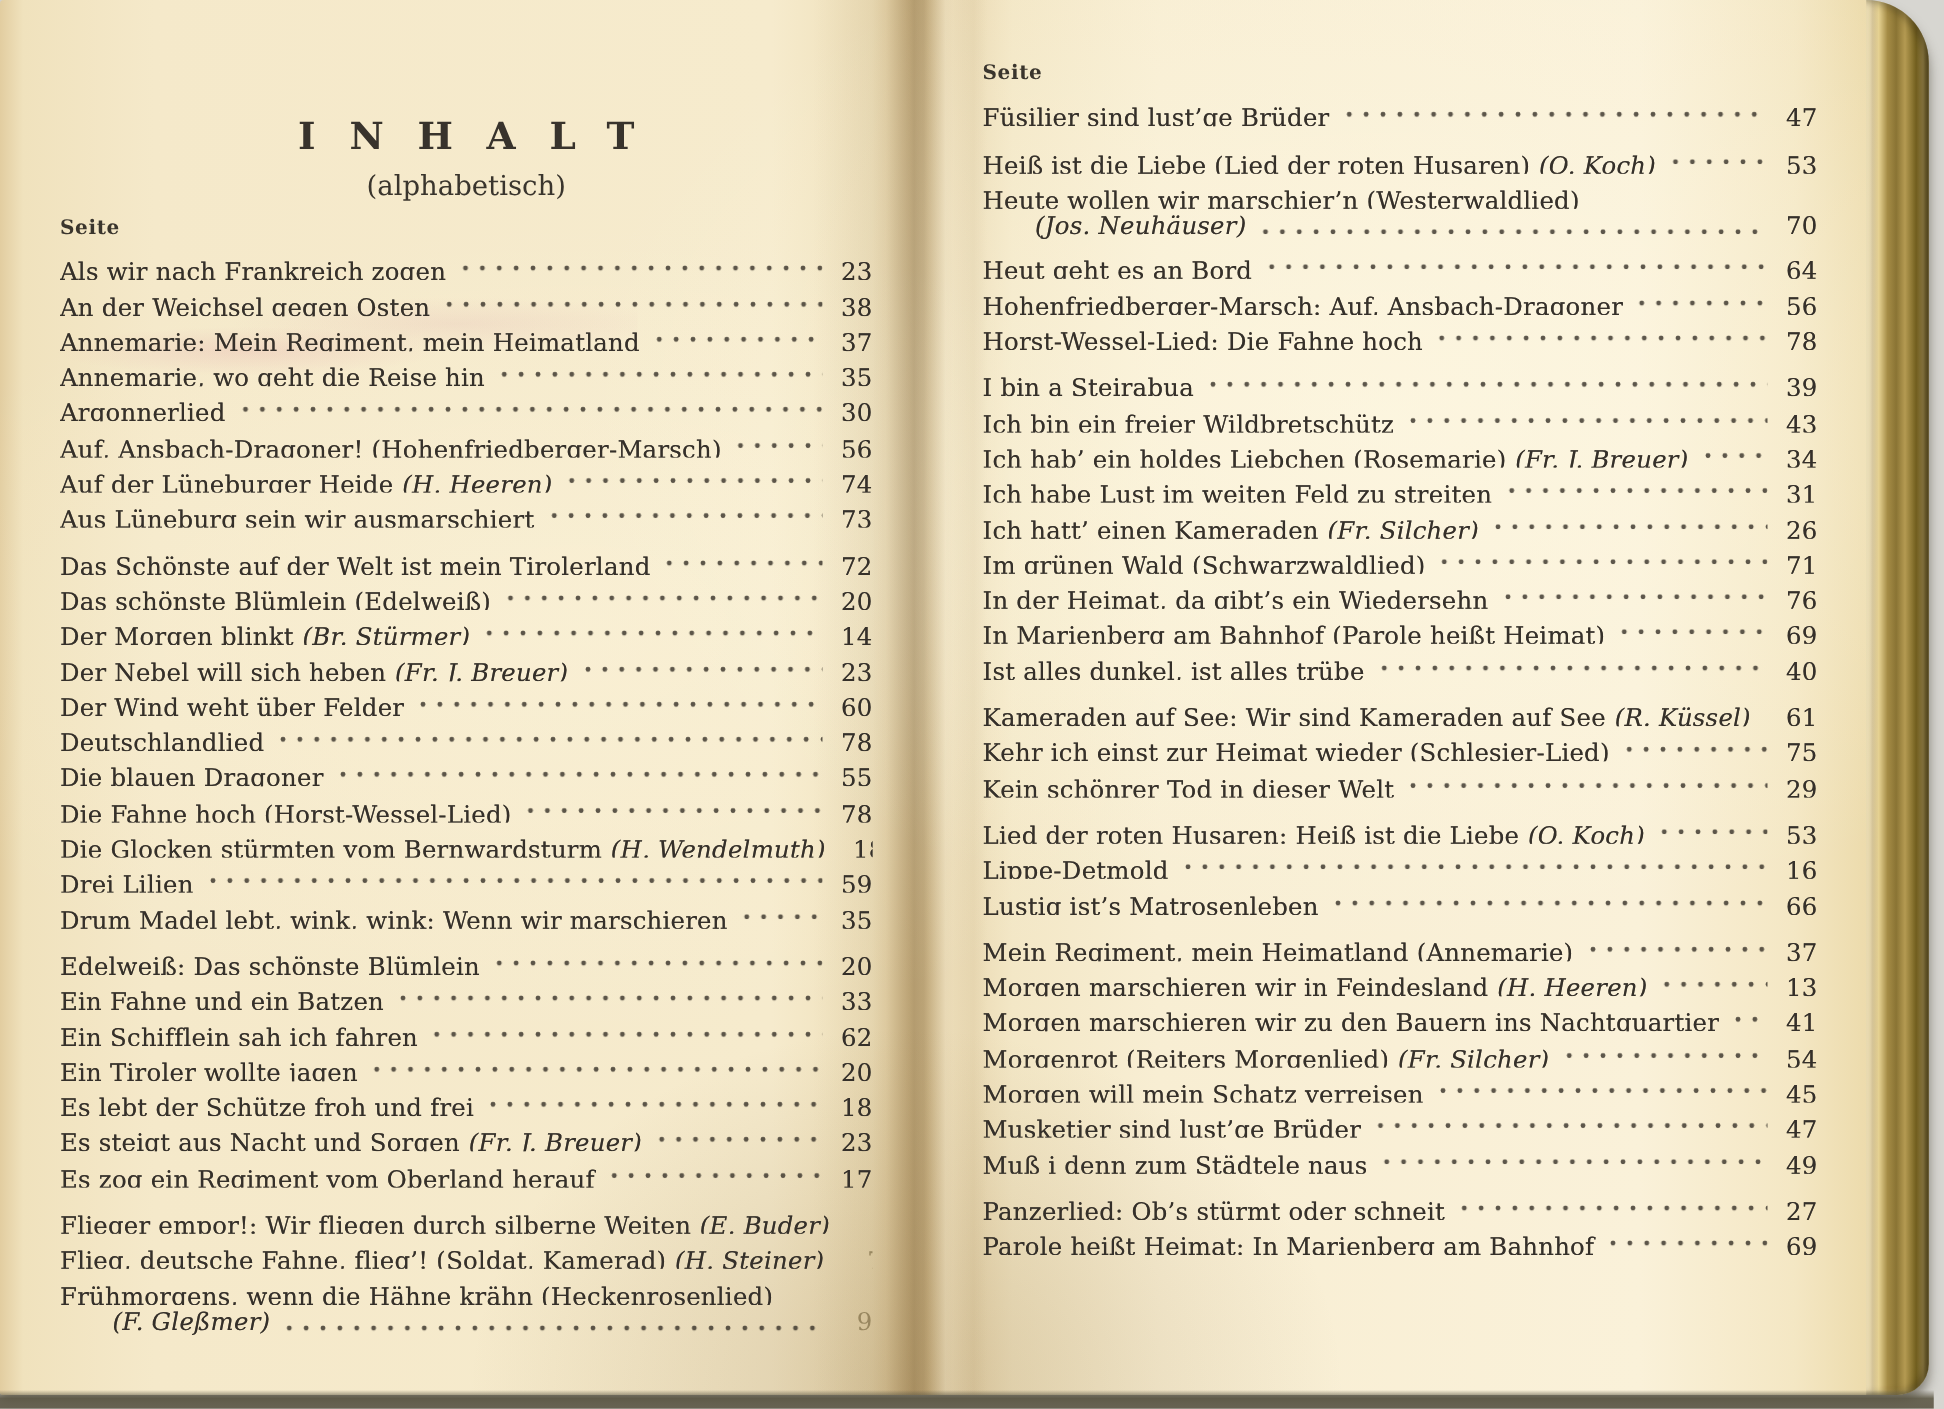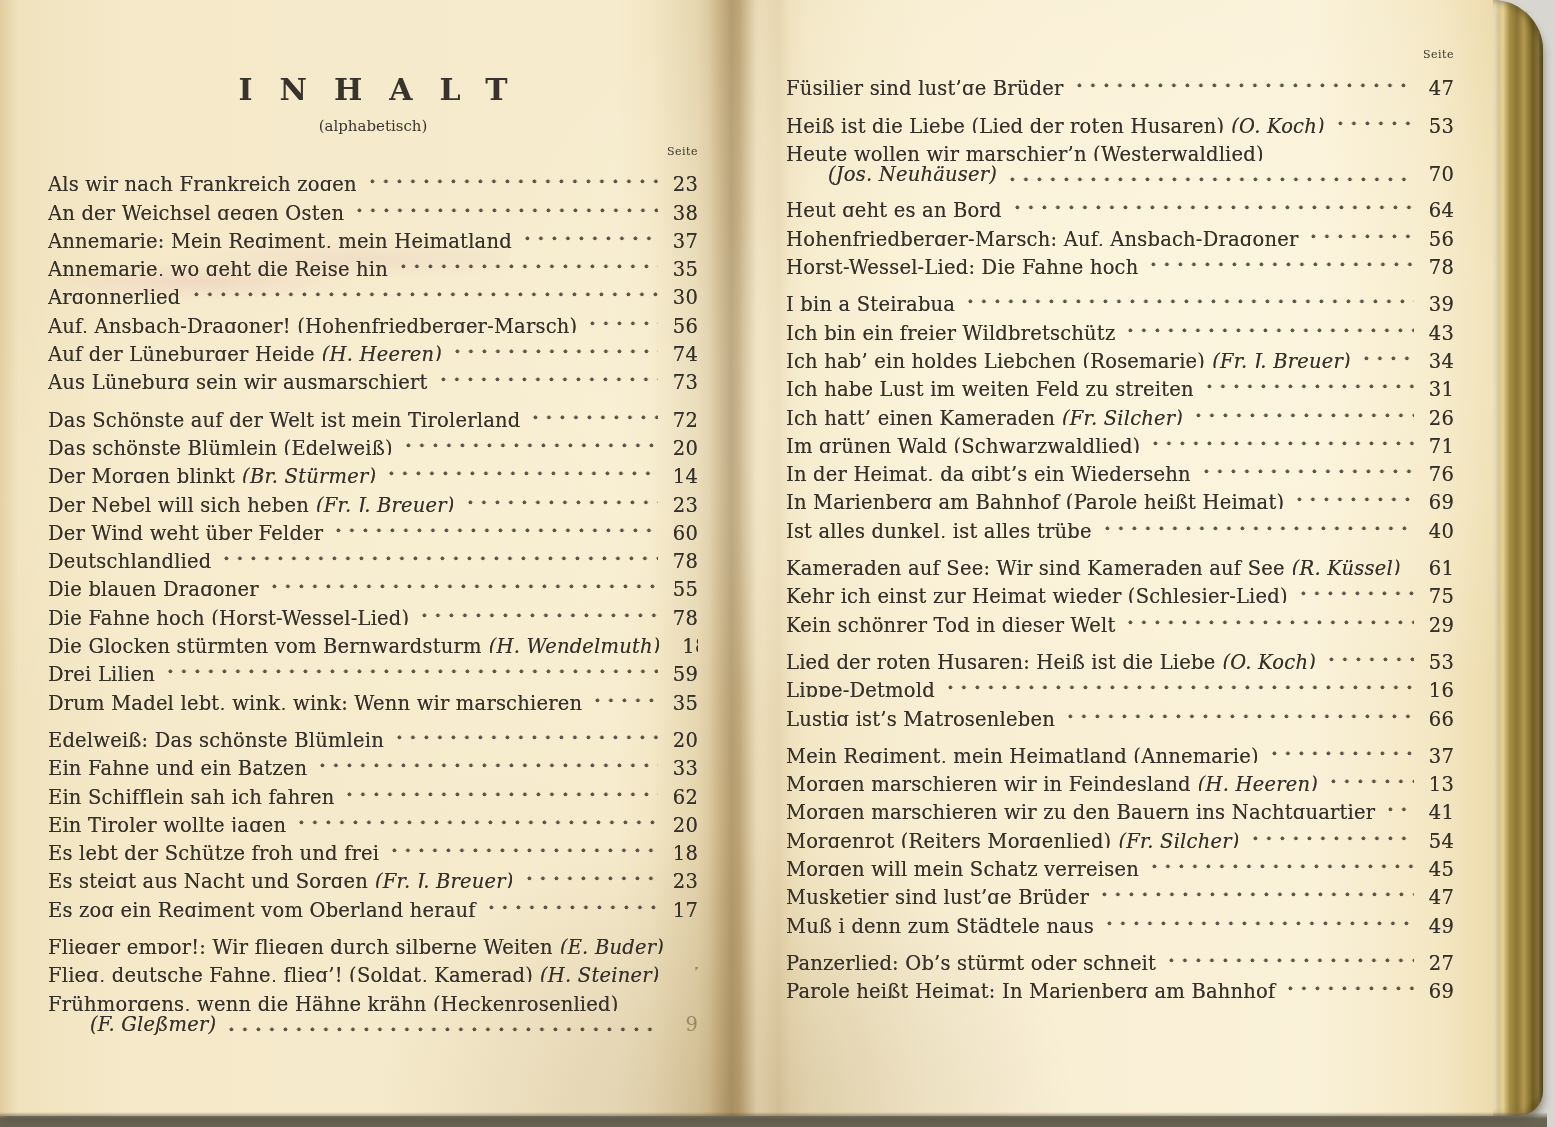--- a/index.html
+++ b/index.html
@@ -56,32 +56,32 @@
       rgba(90,70,25,0) 0%, rgba(90,70,25,0.22) 10%,
       #e6d292 20%, #a58c46 34%, #8a7434 48%,
       #b49a52 62%, #73601f 80%, #968249 91%, #5f5124 100%);
     box-shadow:inset -4px 0 7px rgba(55,45,15,0.55), inset 4px 0 6px rgba(255,245,210,0.5);
   }
   .bottom-shadow{
     position:absolute;left:0;top:1112px;width:1547px;height:15px;
     background:linear-gradient(180deg, rgba(87,82,63,0) 0%, rgba(87,82,63,0.85) 45%, #676252 100%);
   }
   .page{position:absolute;}
-  .page-left{left:48px;top:72px;width:650px;}
+  .page-left{left:48px;top:92px;width:650px;}
   .page-right{left:786px;top:48px;width:668px;}
   .toc-title{
     text-align:center;font-size:30px;font-weight:bold;
     letter-spacing:27px;padding-left:27px;
     color:#38332c;
   }
   .toc-subtitle{
-    text-align:center;font-size:15px;margin-top:10px;color:#3a352d;
+    text-align:center;font-size:22px;margin-top:10px;color:#3a352d;
   }
   .seite{
-    text-align:right;font-size:11px;font-weight:normal;letter-spacing:0.5px;
+    text-align:left;font-size:16px;font-weight:bold;letter-spacing:0.5px;
     margin-top:10px;color:#3a352d;
   }
   .page-right .seite{margin-top:0;margin-bottom:6px;}
   .entries{margin-top:5px;}
   .group{margin-top:9px;}
   .group:first-child{margin-top:0;}
   .row{
     display:flex;align-items:baseline;
     height:28.3px;line-height:28.3px;
     font-size:19.5px;letter-spacing:0.2px;

